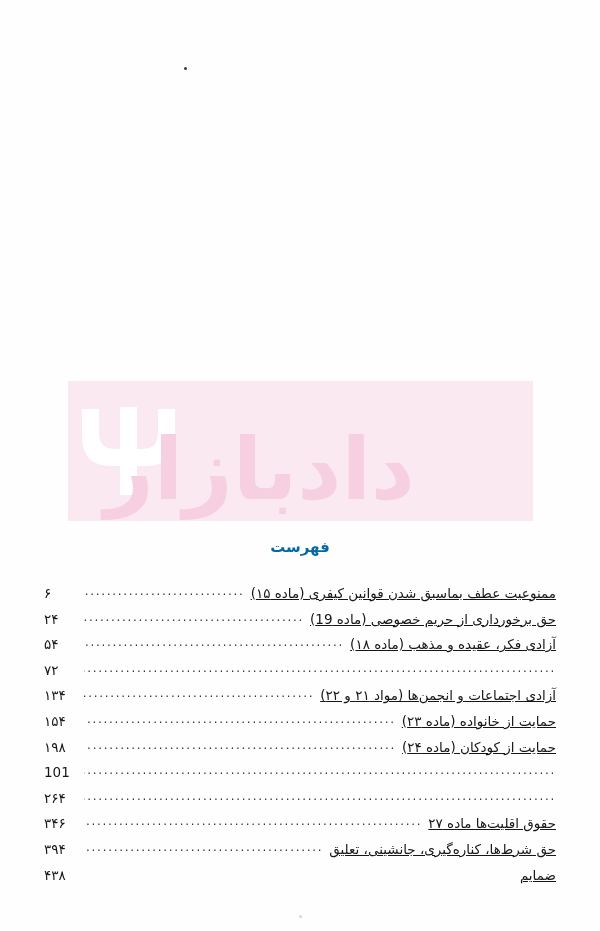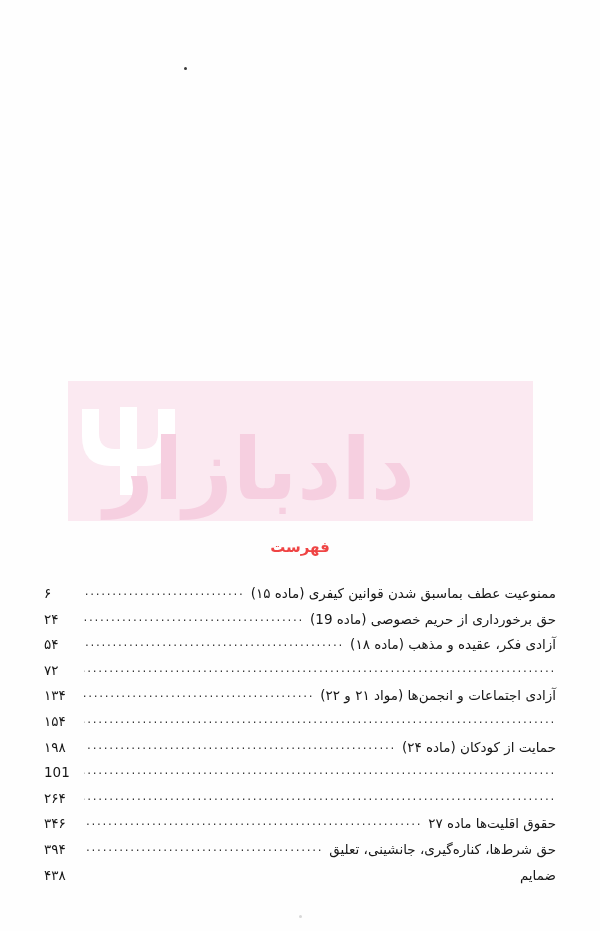--- a/index.html
+++ b/index.html
@@ -73,21 +73,21 @@
 
   
   .toc-title {
     position: absolute;
     top: 538px;
     right: 0;
     left: 0;
     text-align: center;
     font-size: 15px;
     font-weight: 700;
-    color: #ef4444;
+    color: #0369a1;
     letter-spacing: 0.5px;
   }
 
   
   .toc {
     position: absolute;
     top: 585px;
     right: 44px;
     left: 44px;
     direction: rtl;
@@ -96,20 +96,21 @@
     display: flex;
     align-items: baseline;
     font-size: 13.5px;
     color: #161616;
     height: 25.6px;
     white-space: nowrap;
   }
   .toc-label {
     flex: 0 0 auto;
     padding-left: 6px;
+    text-decoration: underline;
   }
   .toc-dots {
     flex: 1 1 auto;
     overflow: hidden;
     white-space: nowrap;
     color: #333;
     font-size: 12px;
     letter-spacing: 1.7px;
     transform: translateY(-3px);
     min-width: 10px;
@@ -180,20 +181,21 @@
       <span class="toc-page">۷۲</span>
     </div>
 
     <div class="toc-row">
       <span class="toc-label">آزادی اجتماعات و انجمن‌ها (مواد ۲۱ و ۲۲)</span>
       <span class="toc-dots">............................................................................................................</span>
       <span class="toc-page">۱۳۴</span>
     </div>
 
     <div class="toc-row">
+      <span class="toc-label">حمایت از خانواده (ماده ۲۳)</span>
       <span class="toc-dots">............................................................................................................</span>
       <span class="toc-page">۱۵۴</span>
     </div>
 
     <div class="toc-row">
       <span class="toc-label">حمایت از کودکان (ماده ۲۴)</span>
       <span class="toc-dots">............................................................................................................</span>
       <span class="toc-page">۱۹۸</span>
     </div>
 

